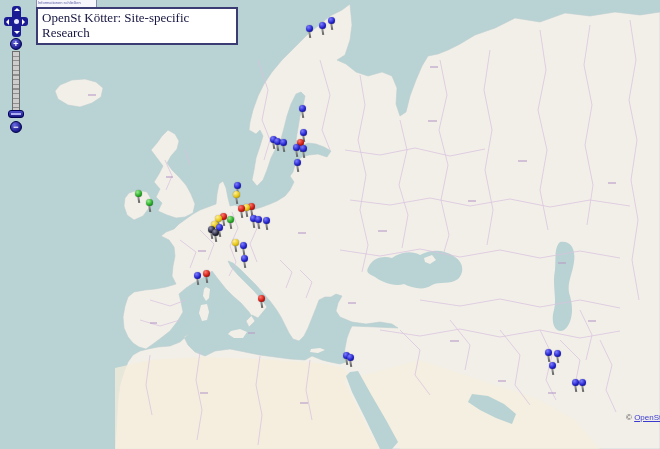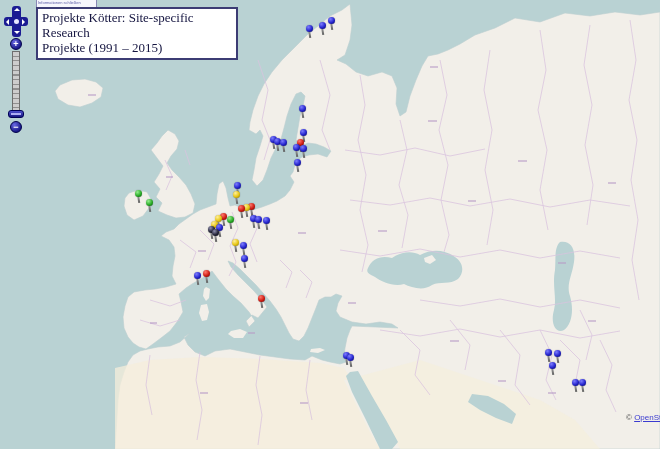--- a/index.html
+++ b/index.html
@@ -347,22 +347,21 @@
         <i class="head" style="background:radial-gradient(circle at 35% 30%,#7d7dff,#2525cd 55%,#00004d)"></i>
       </div>
       <div class="pin" style="left: 578.5px; top: 378.5px; z-index: 382;">
         <i class="stick"></i>
         <i class="head" style="background:radial-gradient(circle at 35% 30%,#7d7dff,#2525cd 55%,#00004d)"></i>
       </div>
     </div>
 
   <div class="panel-tab">Informationen schließen</div>
   <div class="info-panel">
-    <span>Projekte Kötter: Site-specific Research</span>
-    <span>Projekte (1991 – 2015)</span>
+    <span>OpenSt Kötter: Site-specific Research</span>
   </div>
 
   <div class="panzoom">
     <div class="pan-cross">
       <div class="pan-bar pan-v"></div>
       <div class="pan-bar pan-h"></div>
       <div class="pan-btn pan-up"></div>
       <div class="pan-btn pan-down"></div>
       <div class="pan-btn pan-left"></div>
       <div class="pan-btn pan-right"></div>

